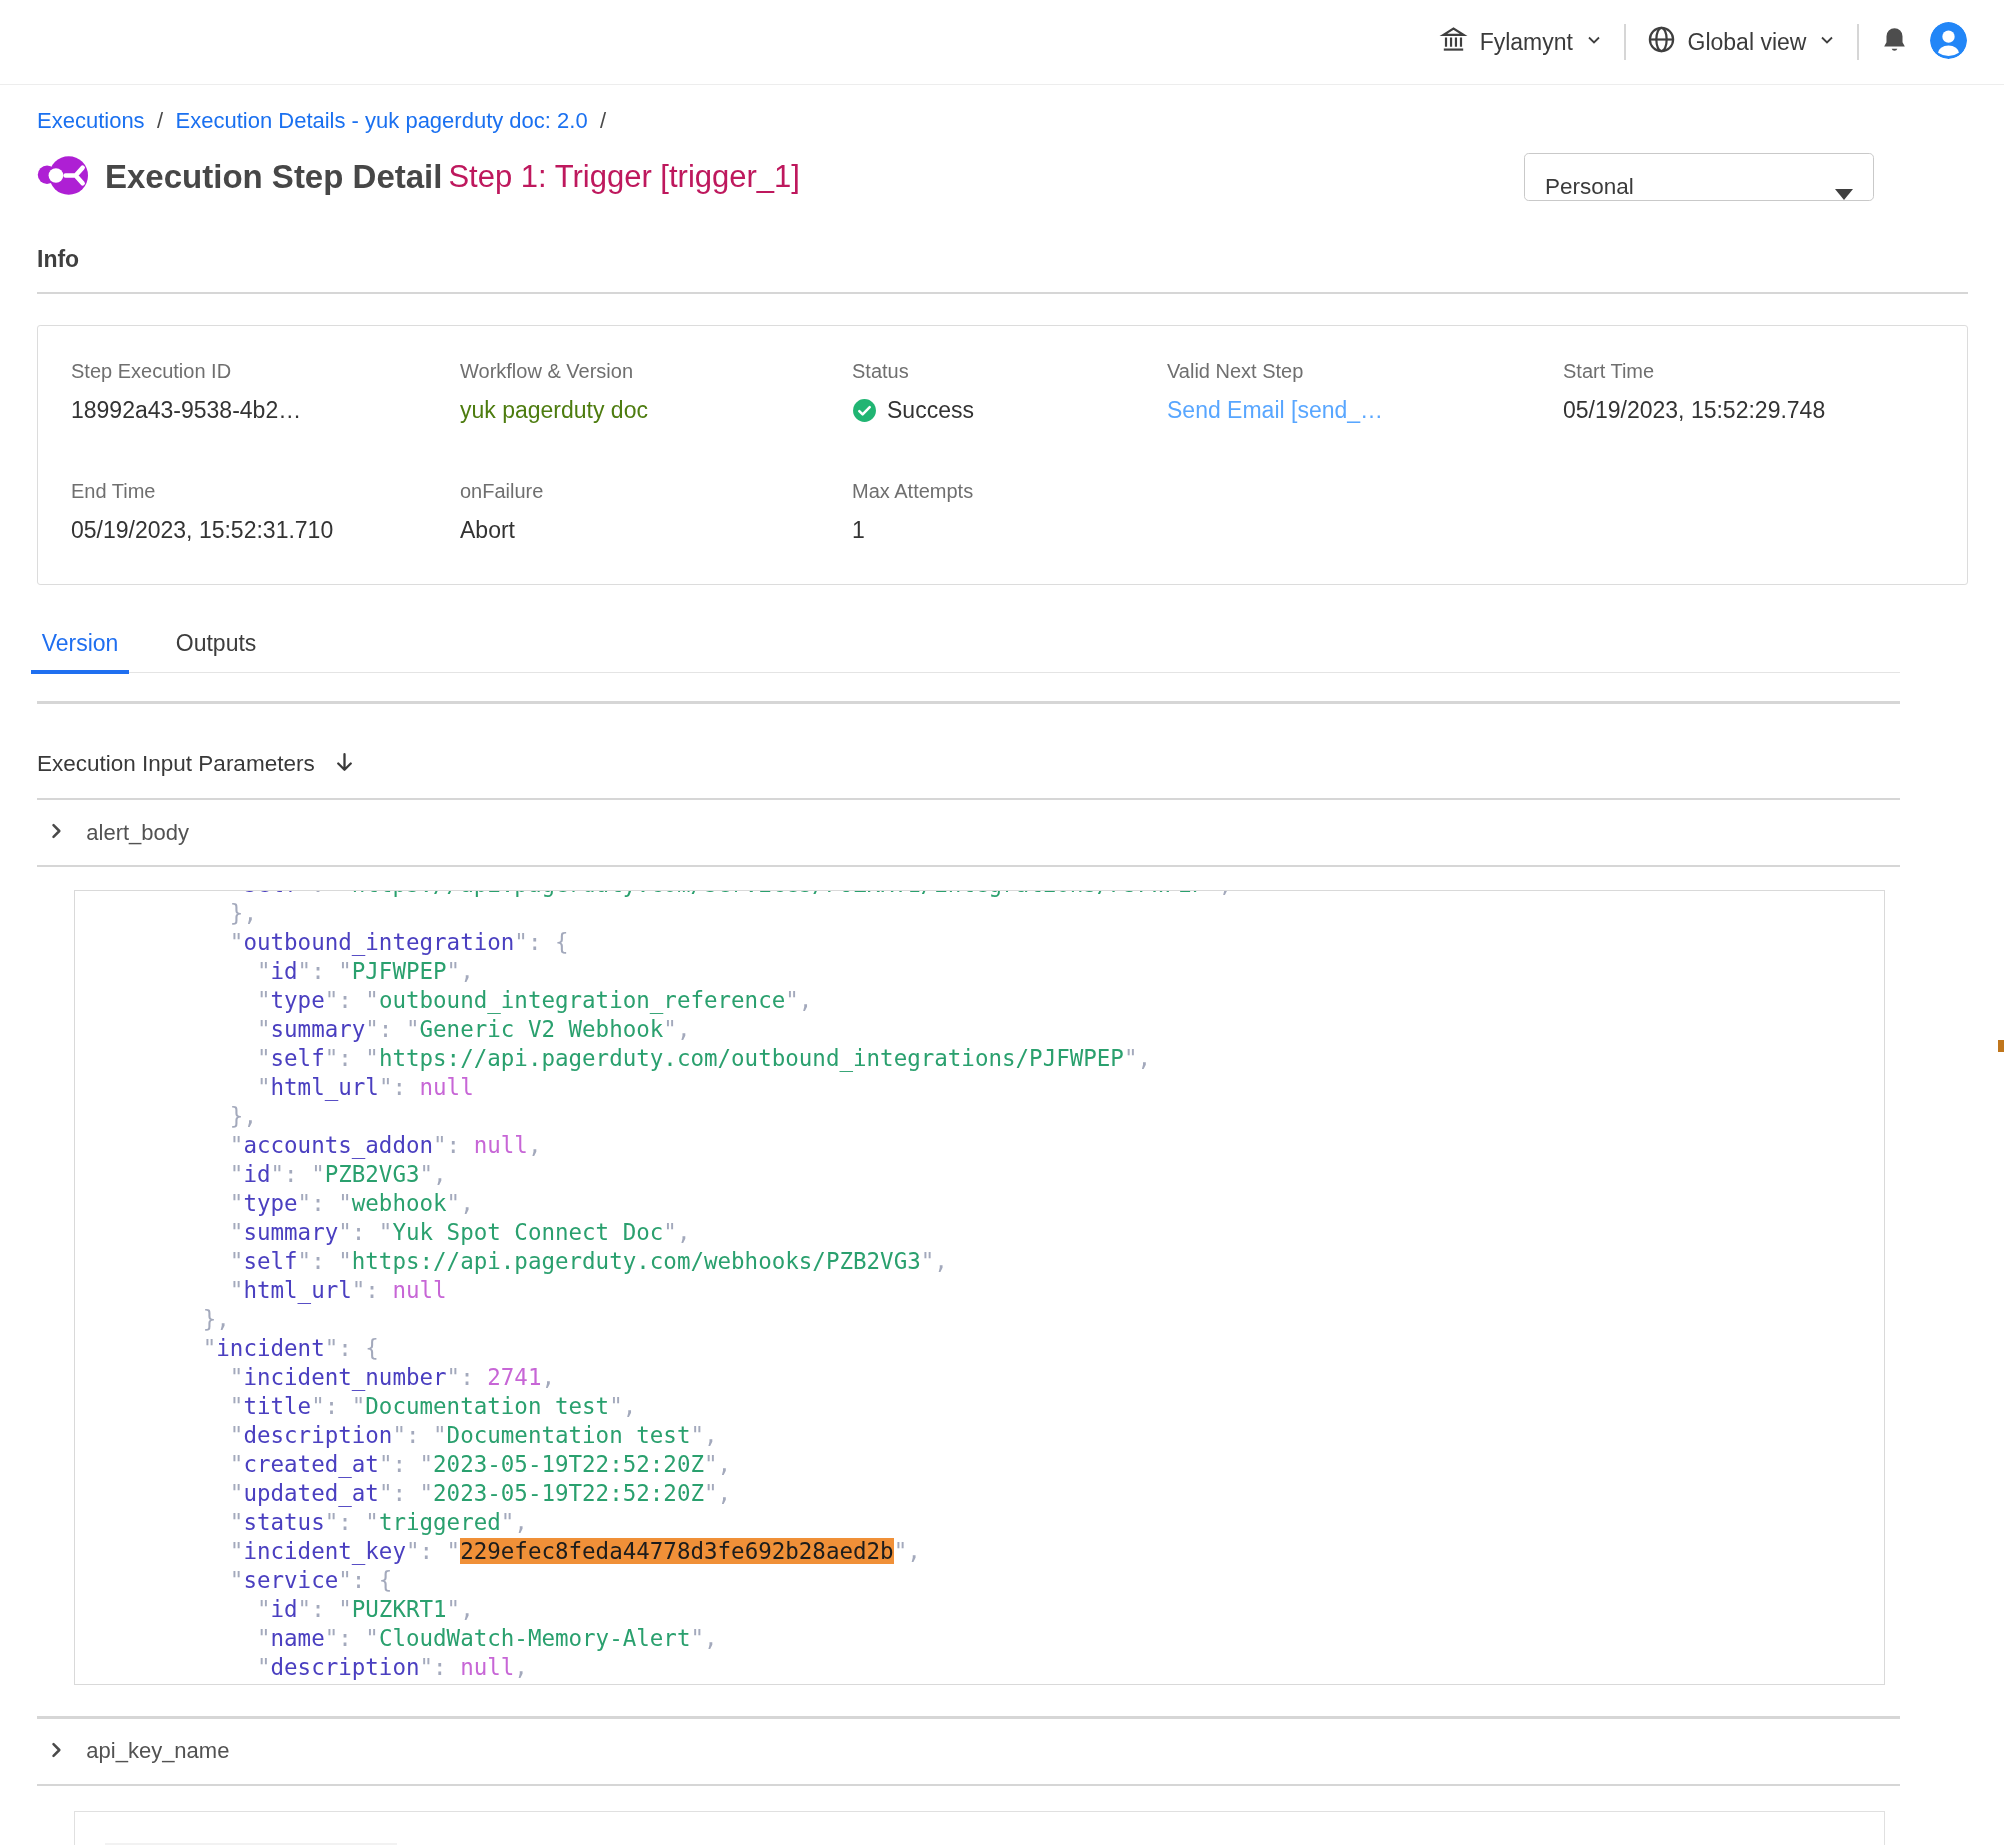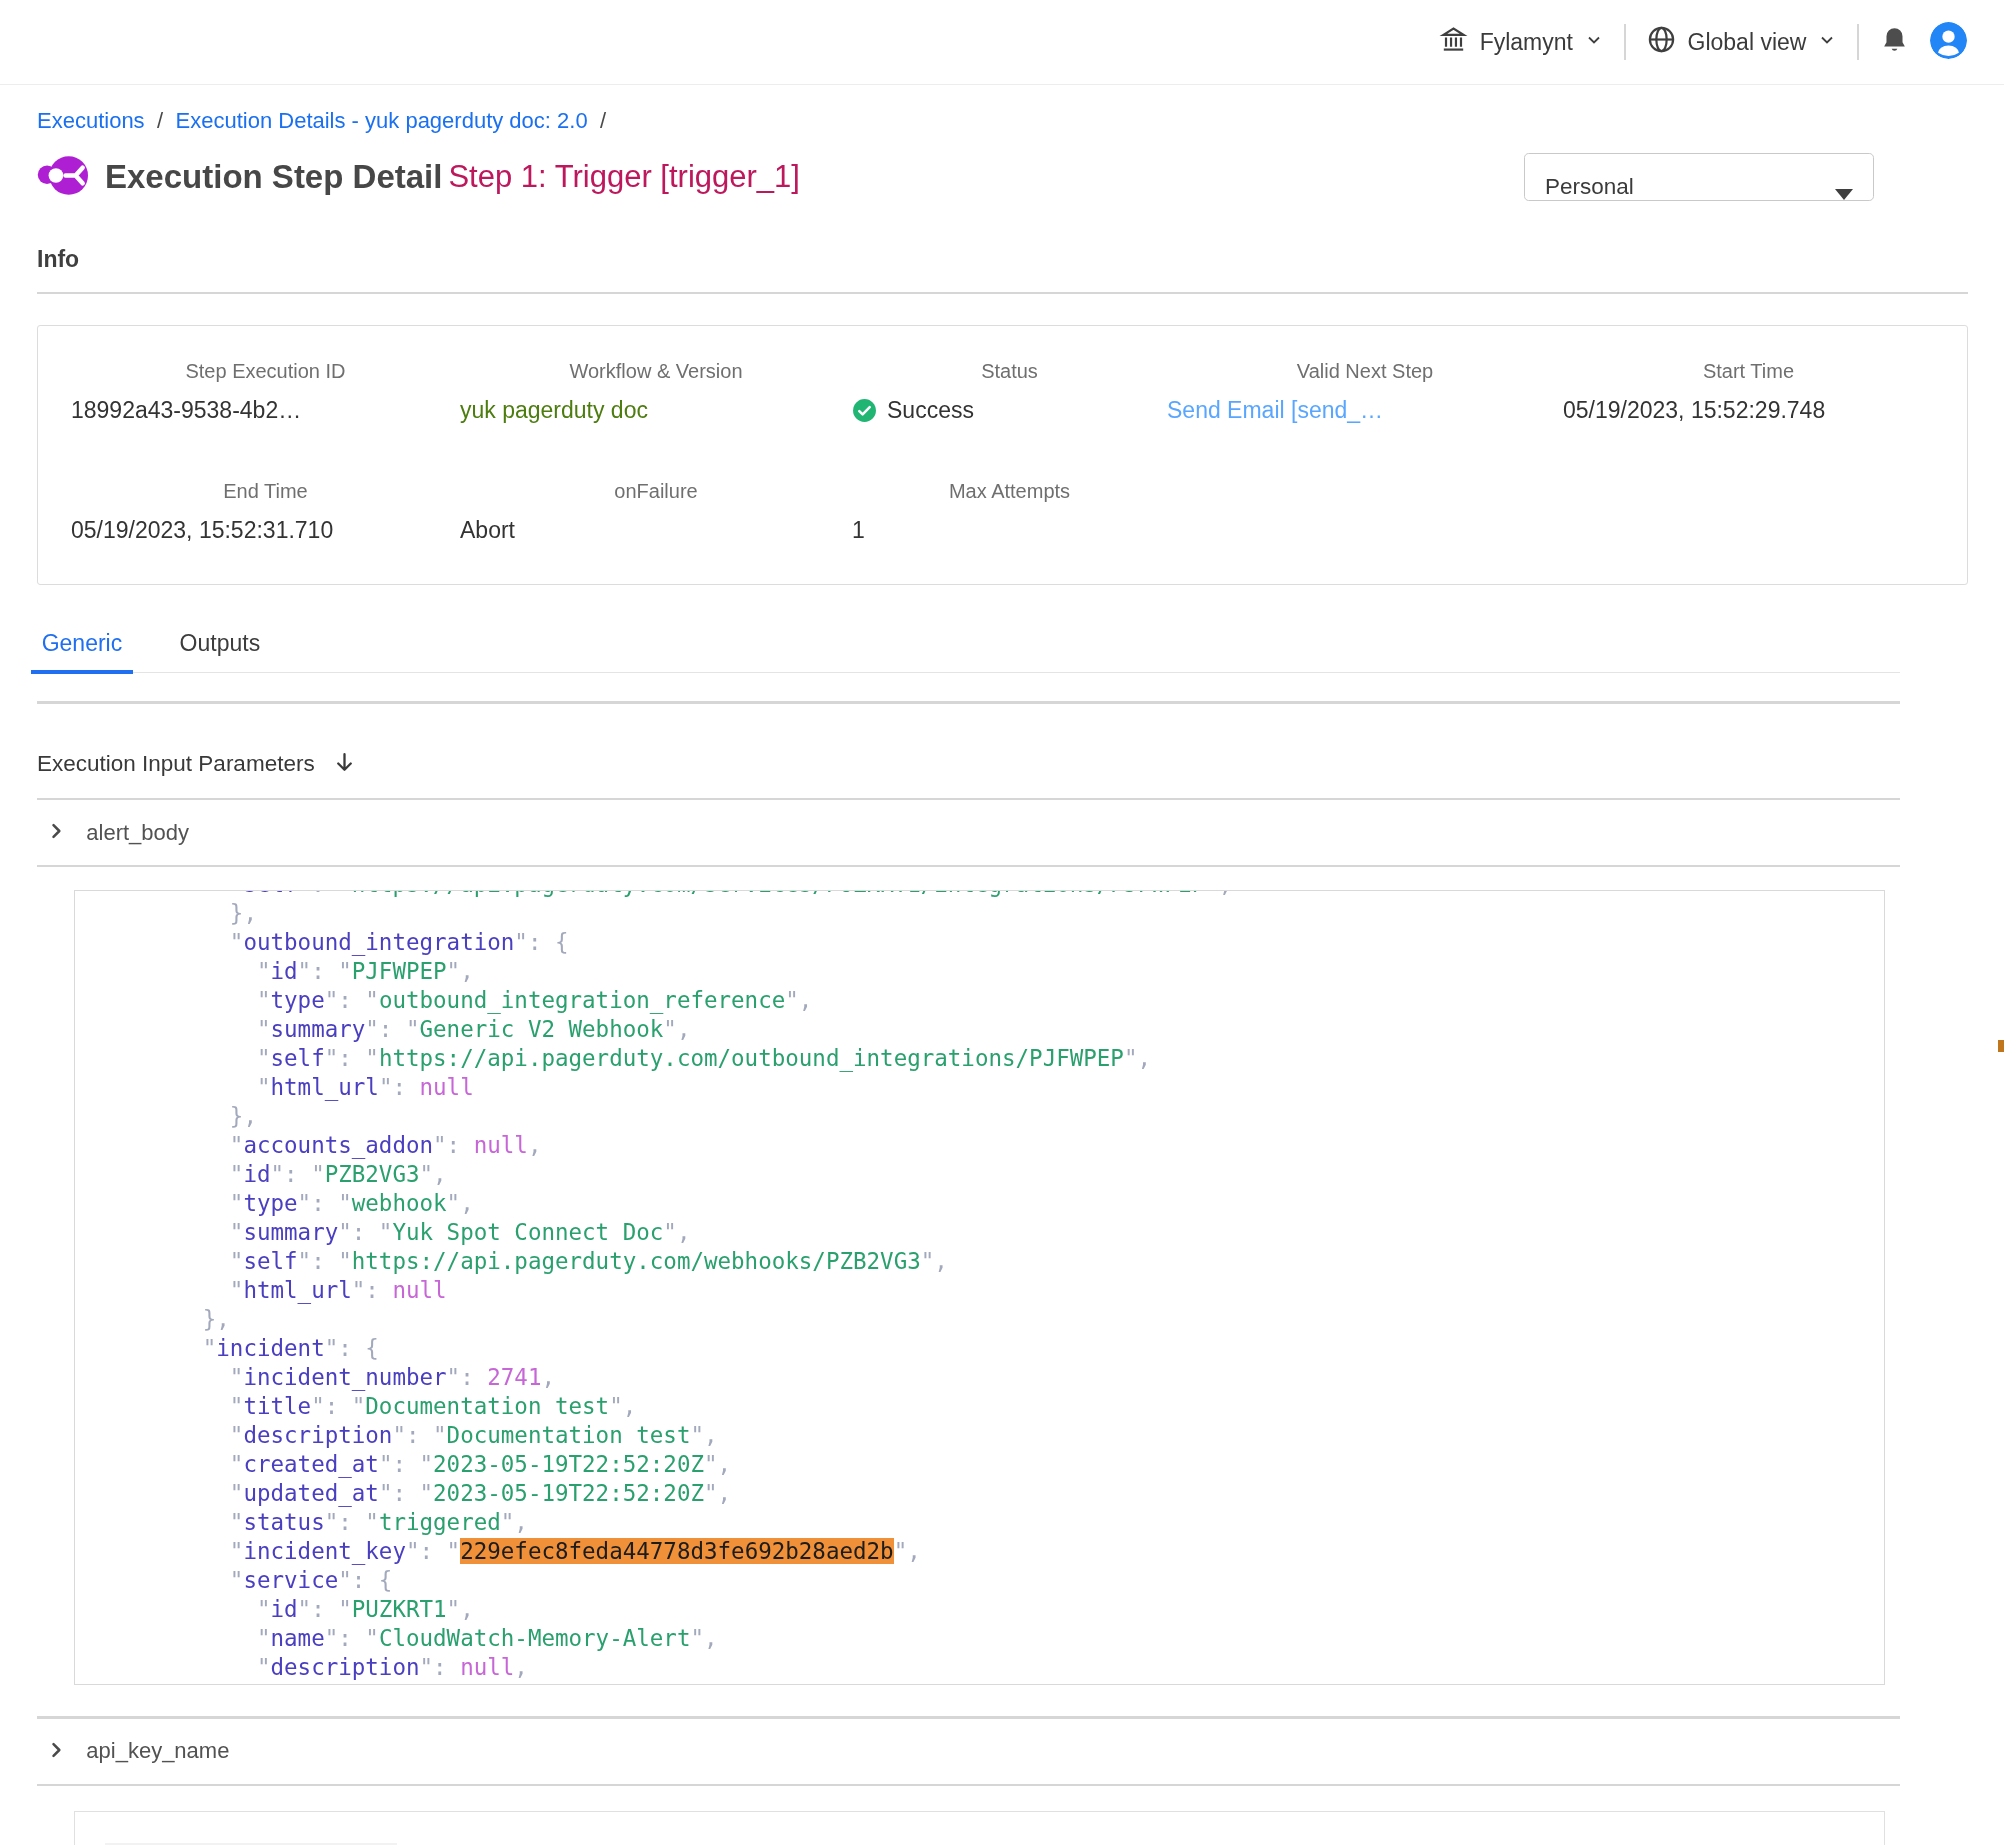--- a/index.html
+++ b/index.html
@@ -35,21 +35,21 @@
      border-top:11.7px solid #3f3f3f; }
 
   .section-heading { margin-top:42px; font-size:23px; color:#3f3f3f; }
   .rule-wide { height:2.3px; background:#d6d6d6; margin:18.7px 37px 0 0; }
   .rule { height:2.3px; background:#d6d6d6; margin-right:105px; }
 
   
   .info-card { margin:31px 37px 0 0; border:1.6px solid #dcdcdc; border-radius:3.1px;
      padding:34px 33px 40px 33px; display:grid; grid-template-columns:389px 392px 315px 396px 1fr;
      row-gap:56px; }
-  .field-label { font-size:20px; color:#6f6f6f;text-align:center; }
+  .field-label { font-size:20px; color:#6f6f6f; }
   .field-value { margin-top:14px; font-size:23px; color:#333; }
   .field-value.link { color:#4d7c0f; cursor:pointer; }
   .field-value.link-light { color:#58a6ff; cursor:pointer; }
   .status-wrap { display:flex; align-items:center; gap:10px; }
 
   
   .tabs { margin-top:45px; margin-right:105px; display:flex; gap:48px; border-bottom:1.6px solid #e4e4e4; }
   .tab { position:relative; font-size:23px; color:#3d3d3d; padding:0 4.7px 15.5px 4.7px; cursor:pointer; }
   .tab.active { color:#1f6ff0; }
   .tab.active::after { content:""; position:absolute; left:-6.2px; right:-6.2px; bottom:-1.6px;
@@ -194,21 +194,21 @@
         <div class="field-label">onFailure</div>
         <div class="field-value">Abort</div>
       </div>
       <div>
         <div class="field-label">Max Attempts</div>
         <div class="field-value">1</div>
       </div>
     </section>
 
   <div class="tabs">
-    <div class="tab active">Generic</div>
+    <div class="tab active">Version</div>
     <div class="tab">Outputs</div>
   </div>
 
   <div class="rule" style="margin-top:28px"></div>
 
   <div class="params-header">
     <span class="params-title">Execution Input Parameters</span>
     <span>
       <svg width="25" height="25" viewBox="0 0 24 24" fill="none" stroke="#3a3a3a" stroke-width="2.2" stroke-linecap="round" stroke-linejoin="round">
         <path d="M12 4v14M6 13l6 6 6-6"></path>

